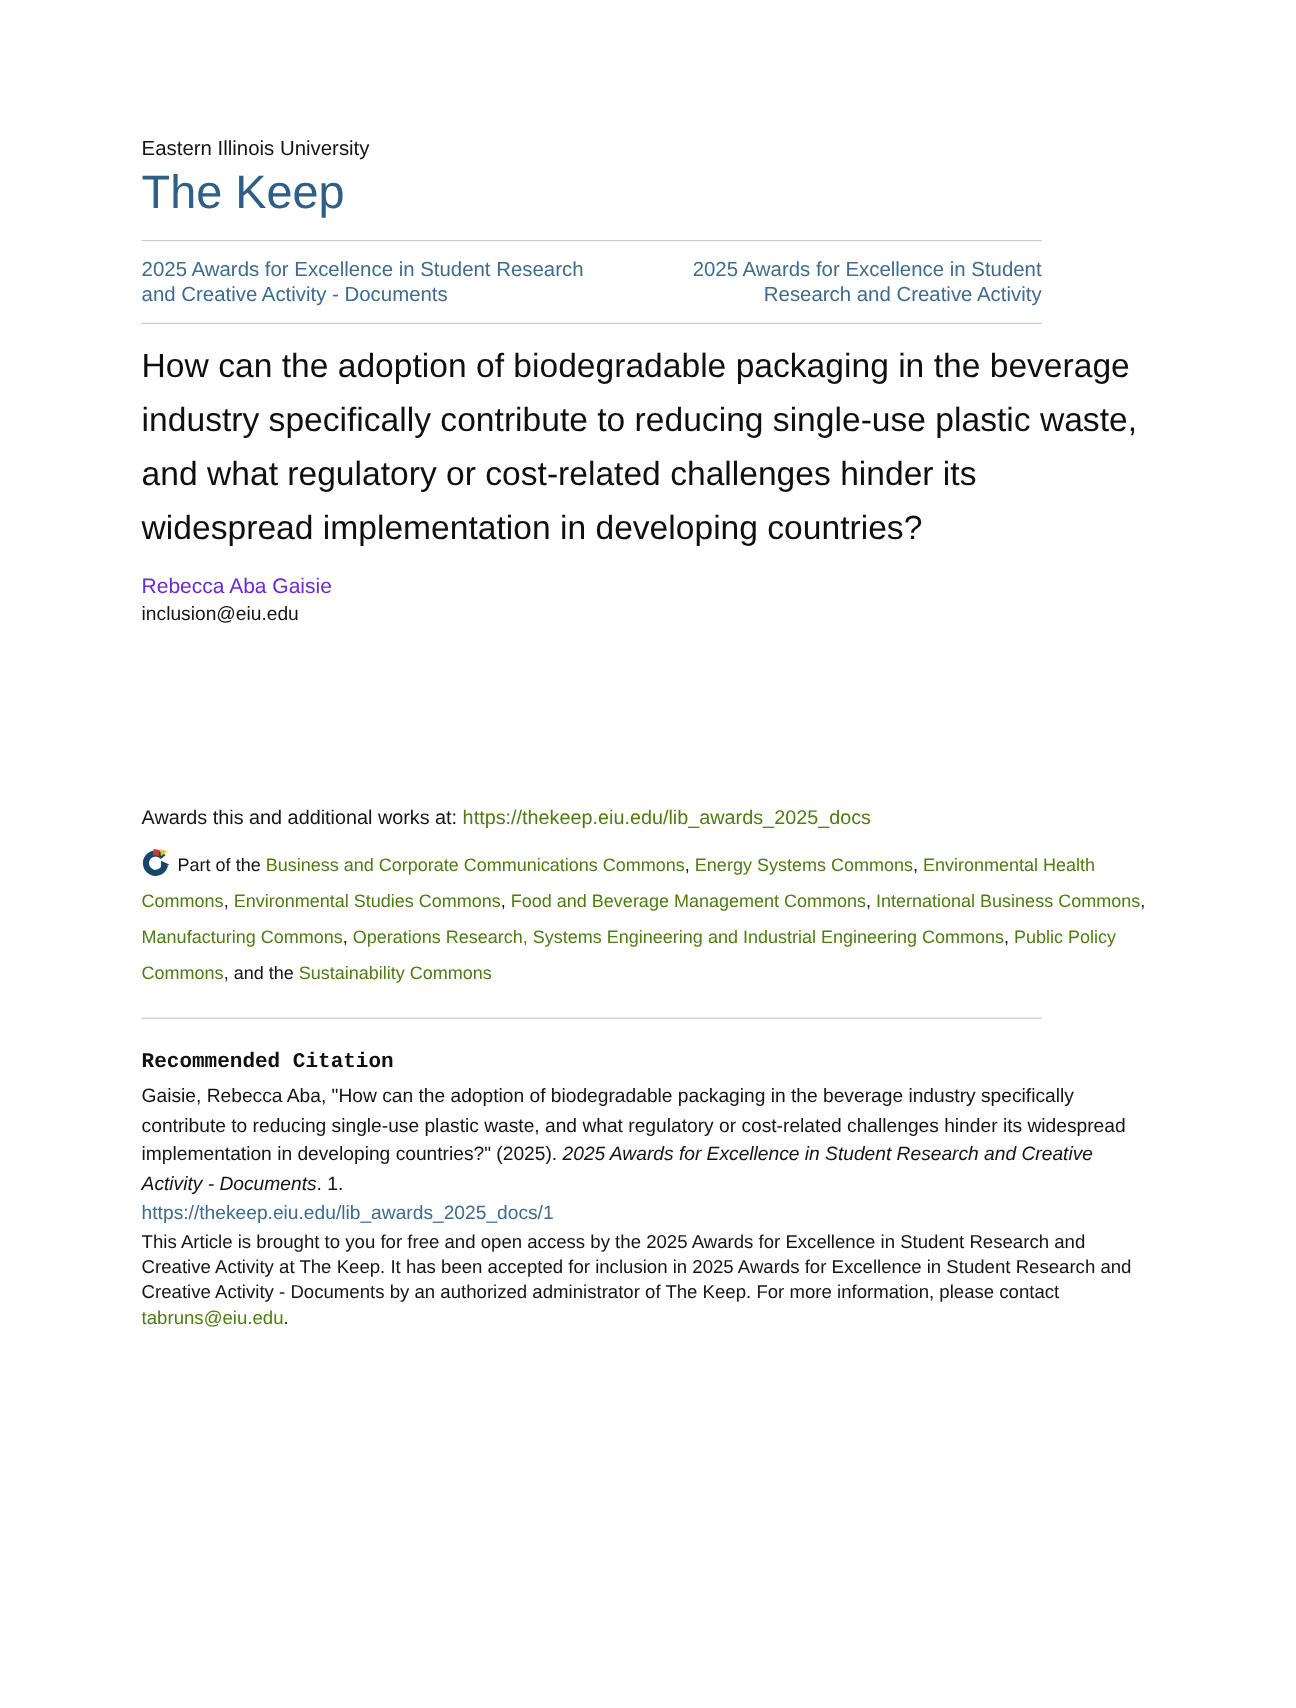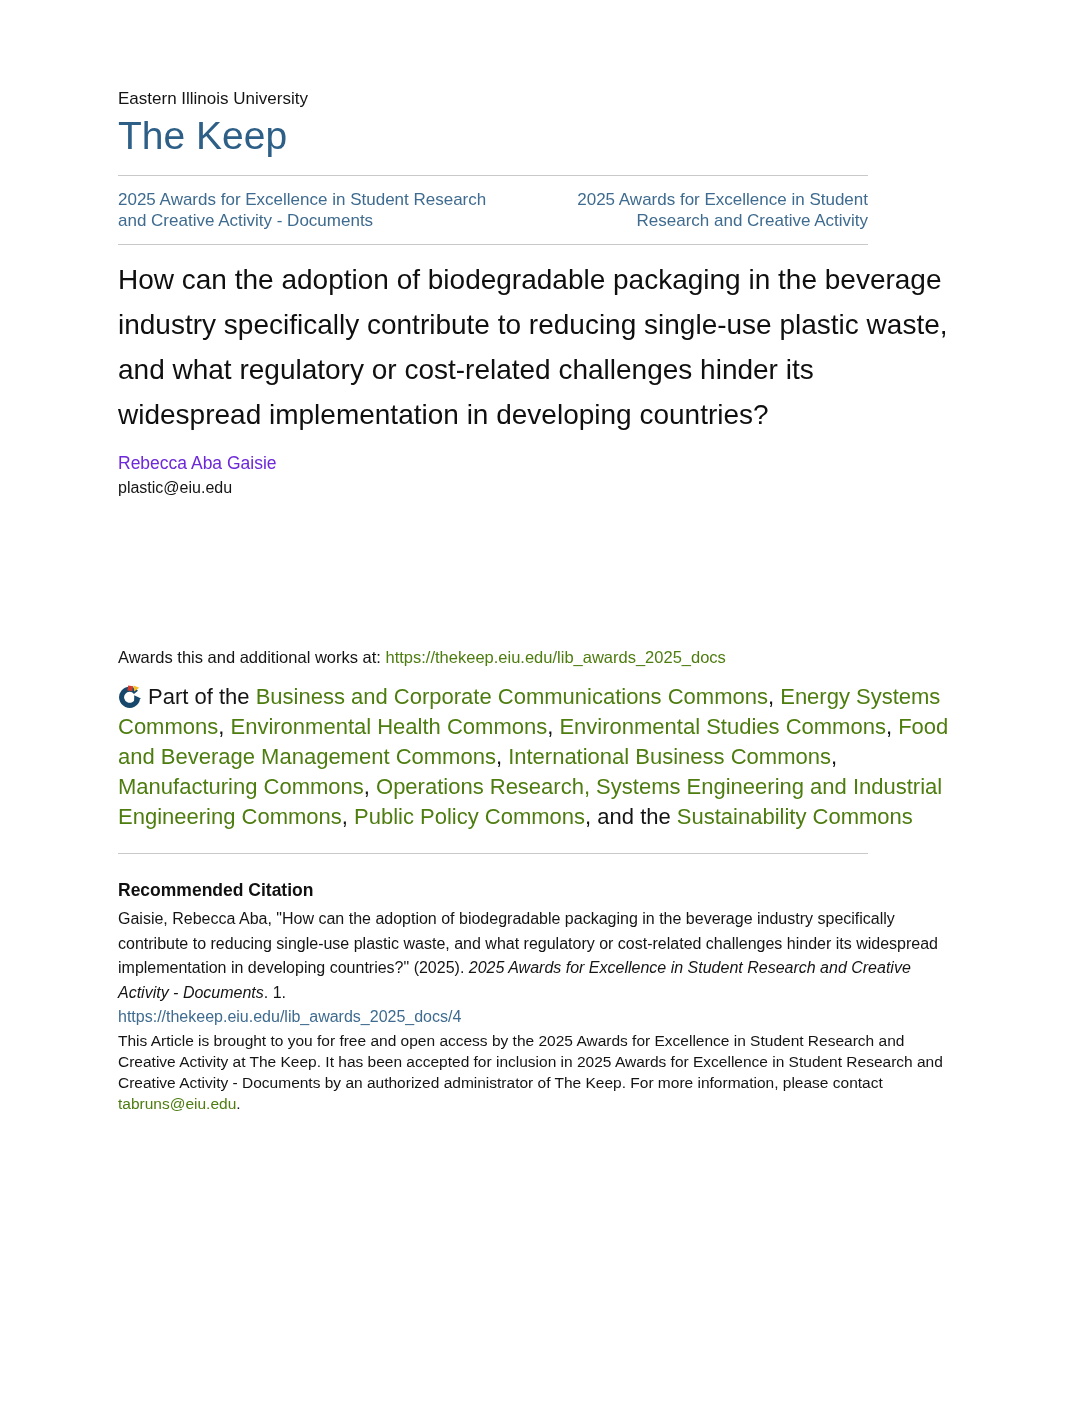--- a/index.html
+++ b/index.html
@@ -6,21 +6,21 @@
   html, body { background: #ffffff; }
   body {
     width: 1080px;
     height: 1423px;
     font-family: "Liberation Sans", sans-serif;
     color: #141414;
     position: relative;
     overflow: hidden;
   }
   .page {
-    padding: 88px 112px 0 118px;
+    padding: 113px 112px 0 118px;
     width: 980px;
   }
   .university {
     font-size: 17px;
     line-height: 21px;
     font-weight: 500;
     color: #141414;
   }
   .site-title {
     margin-top: 9px;
@@ -83,21 +83,21 @@
     font-size: 16.5px;
     line-height: 22px;
     color: #141414;
   }
   .follow-line a, .seg-link {
     color: #4d7c0f;
     text-decoration: none;
   }
   .part-of {
     margin-top: 14px;
-    font-size: 22px;
+    font-size: 15px;
     line-height: 30px;
     color: #141414;
     width: 845px;
   }
   .dc-icon {
     display: inline-block;
     width: 23px;
     height: 24px;
     vertical-align: -5px;
     margin-right: 7px;
@@ -105,20 +105,21 @@
   .seg-label { font-weight: 500; color: #141414; }
   .seg-text { color: #141414; }
   .seg-italic { font-style: italic; color: #141414; }
   .rule-3 { margin-top: 21px; }
   .rec-heading {
     margin-top: 25px;
     font-size: 17.5px;
     line-height: 22px;
     font-weight: 700;
     color: #0f0f0f;
+    font-family: Liberation Mono, monospace;
   }
   .citation-body {
     margin-top: 6px;
     font-size: 16px;
     line-height: 24.5px;
     color: #141414;
     width: 830px;
   }
   .citation-link {
     display: inline-block;
@@ -150,21 +151,21 @@
     <a href="#" class="collection-link collection-right">2025 Awards for Excellence in Student Research and Creative Activity</a>
   </div>
 
   <hr class="rule rule-2">
 
 
   <h1 class="doc-title">How can the adoption of biodegradable packaging in the beverage industry specifically contribute to reducing single-use plastic waste, and what regulatory or cost-related challenges hinder its widespread implementation in developing countries?</h1>
 
   <div class="author">Rebecca Aba Gaisie</div>
 
-  <div class="email">plastic@eiu.edu</div>
+  <div class="email">inclusion@eiu.edu</div>
 
   <div class="follow-line">
     <span>Awards this and additional works at: </span><a href="#">https://thekeep.eiu.edu/lib_awards_2025_docs</a>
   </div>
 
   <div class="part-of">
     <span class="dc-icon">
       <svg viewBox="0 0 32 32" width="23" height="24" aria-hidden="true">
         <path d="M 25 9.5 A 11.2 11.2 0 1 0 27.2 18.5" fill="none" stroke="#17486b" stroke-width="7"></path>
         <polygon points="22.5,13.5 32,18 22.5,23" fill="#17486b"></polygon>
@@ -173,18 +174,18 @@
       </svg>
     </span><span><span class="seg-label">Part of the </span><a href="#" class="seg-link">Business and Corporate Communications Commons</a><span class="seg-text">, </span><a href="#" class="seg-link">Energy Systems Commons</a><span class="seg-text">, </span><a href="#" class="seg-link">Environmental Health Commons</a><span class="seg-text">, </span><a href="#" class="seg-link">Environmental Studies Commons</a><span class="seg-text">, </span><a href="#" class="seg-link">Food and Beverage Management Commons</a><span class="seg-text">, </span><a href="#" class="seg-link">International Business Commons</a><span class="seg-text">, </span><a href="#" class="seg-link">Manufacturing Commons</a><span class="seg-text">, </span><a href="#" class="seg-link">Operations Research, Systems Engineering and Industrial Engineering Commons</a><span class="seg-text">, </span><a href="#" class="seg-link">Public Policy Commons</a><span class="seg-text">, and the </span><a href="#" class="seg-link">Sustainability Commons</a></span>
   </div>
 
   <hr class="rule rule-3">
 
   <div class="rec-heading">Recommended Citation</div>
 
   <div class="citation-body">
     <span><span class="seg-text">Gaisie, Rebecca Aba, "How can the adoption of biodegradable packaging in the beverage industry specifically contribute to reducing single-use plastic waste, and what regulatory or cost-related challenges hinder its widespread implementation in developing countries?" (2025). </span><span class="seg-italic">2025 Awards for Excellence in Student Research and Creative Activity - Documents</span><span class="seg-text">. 1.</span></span><br>
-    <a href="#" class="citation-link">https://thekeep.eiu.edu/lib_awards_2025_docs/4</a>
+    <a href="#" class="citation-link">https://thekeep.eiu.edu/lib_awards_2025_docs/1</a>
   </div>
 
   <div class="footer-note"><span class="seg-text">This Article is brought to you for free and open access by the 2025 Awards for Excellence in Student Research and Creative Activity at The Keep. It has been accepted for inclusion in 2025 Awards for Excellence in Student Research and Creative Activity - Documents by an authorized administrator of The Keep. For more information, please contact </span><a href="#" class="seg-link">tabruns@eiu.edu</a><span class="seg-text">.</span></div>
 
 </div>
 
 </body></html>

